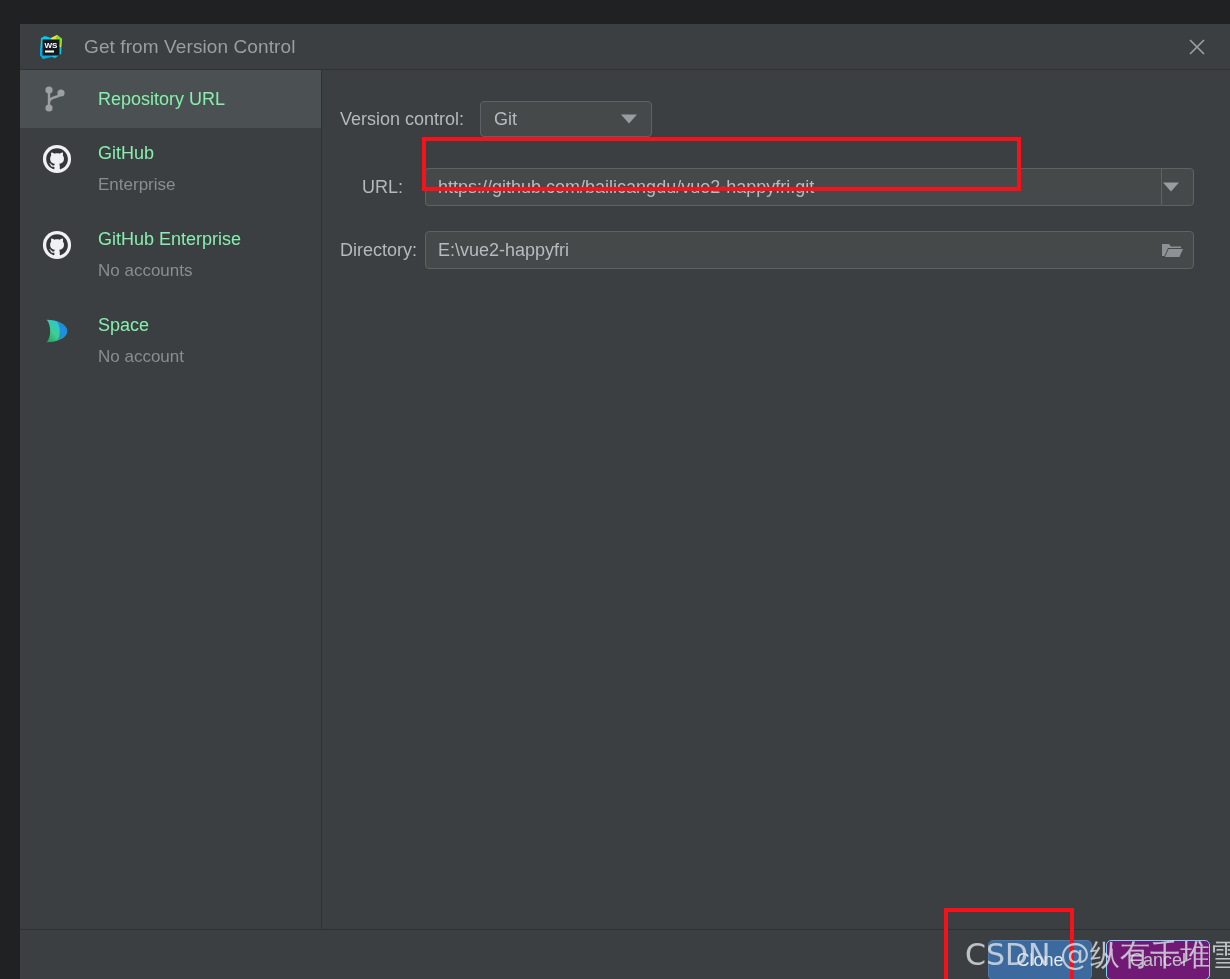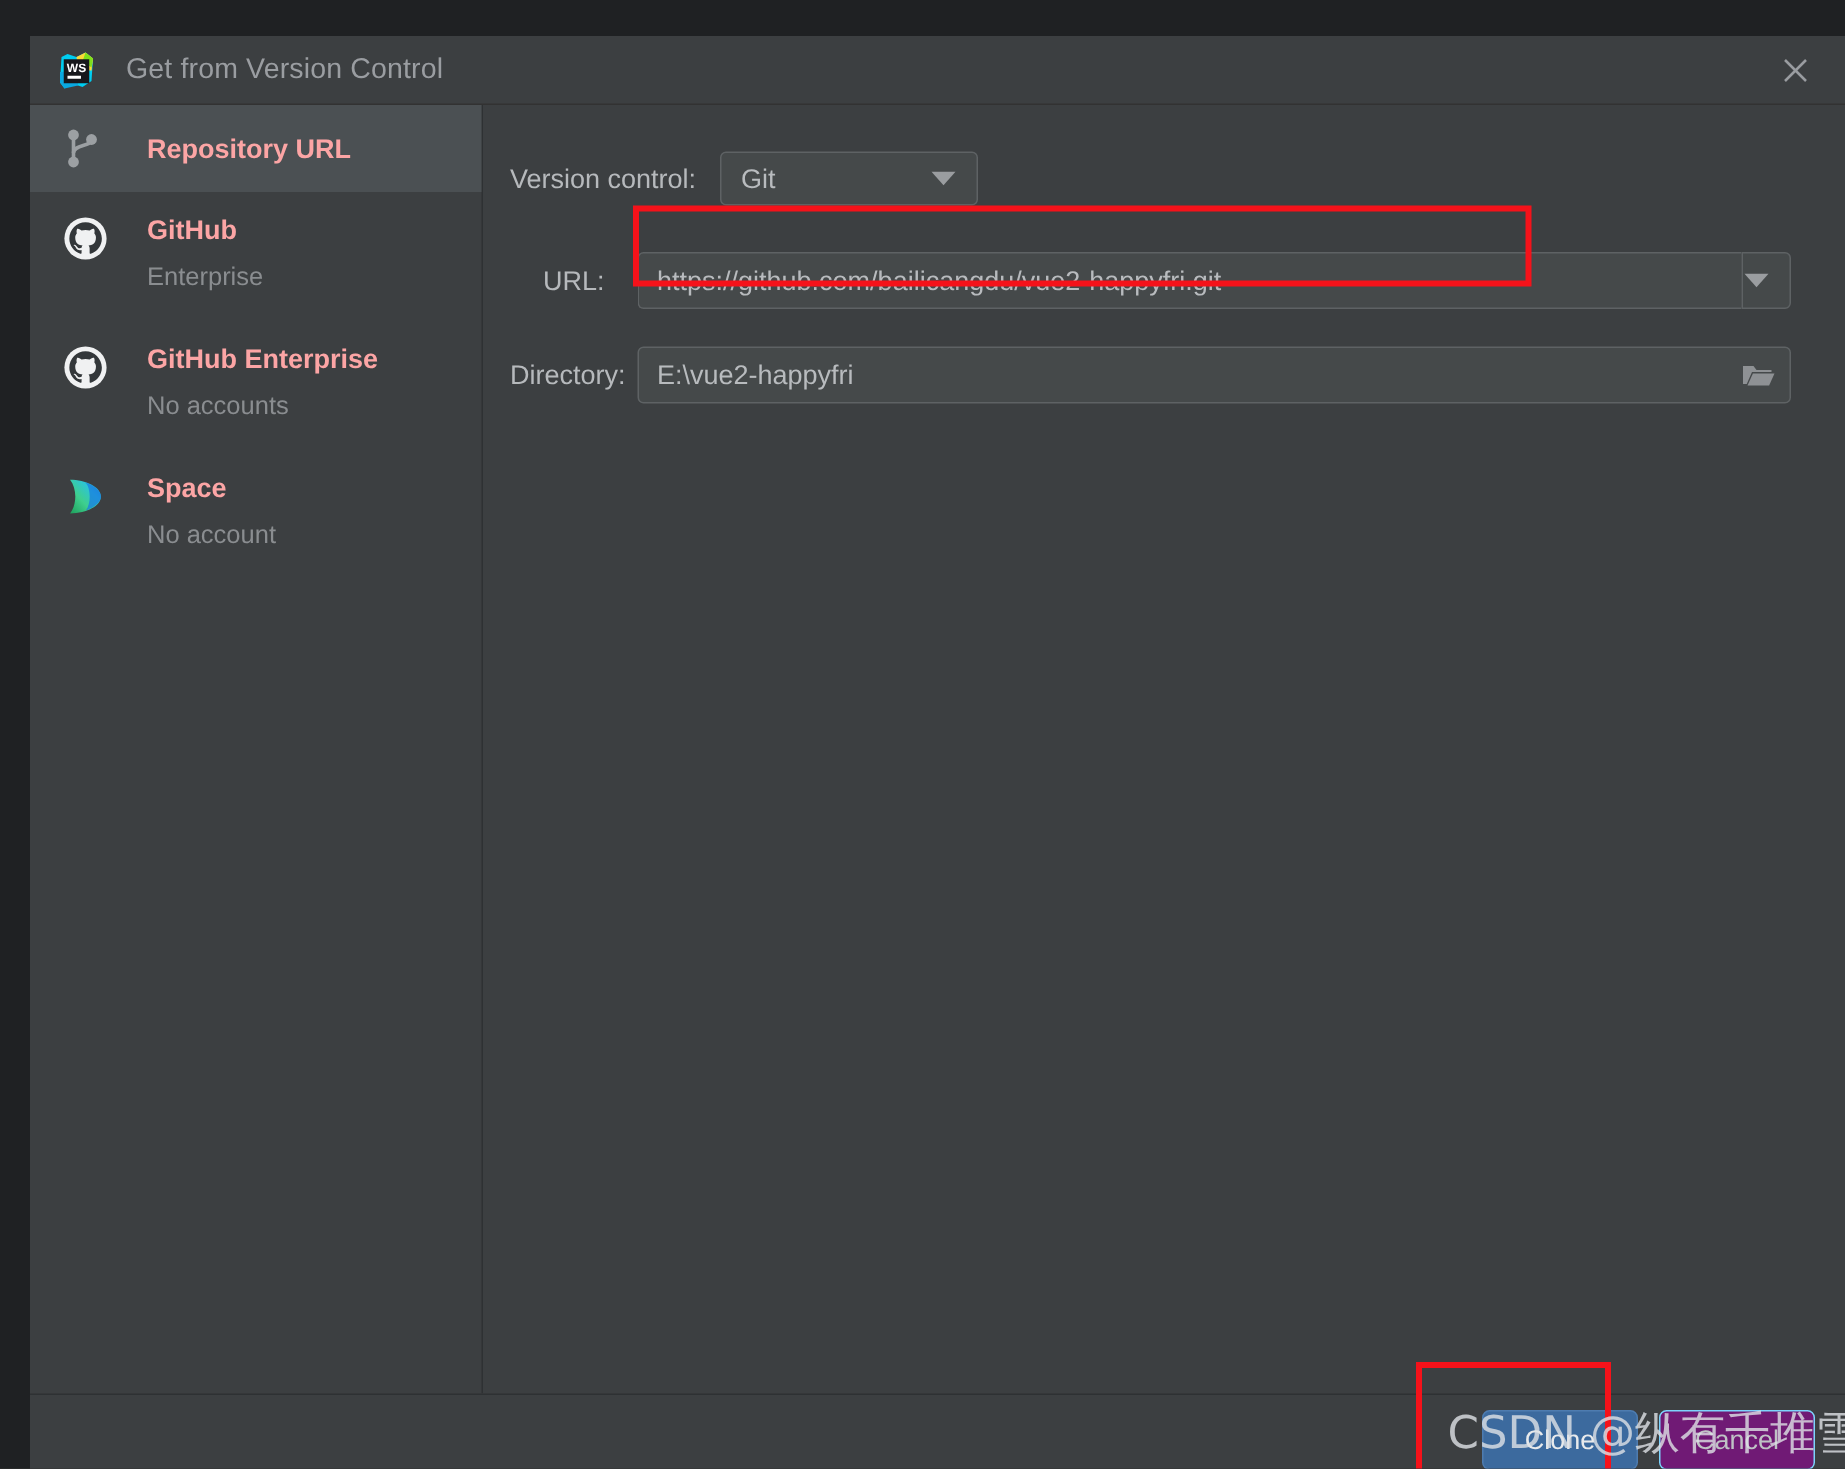--- a/index.html
+++ b/index.html
@@ -106,23 +106,23 @@
     align-items: center;
     justify-content: flex-start;
   }
   .side-texts {
     margin-left: 22px;
     display: flex;
     flex-direction: column;
     justify-content: flex-start;
   }
   .side-title {
-    color: #fca5a5;
-    font-size: 18px;
-    font-weight: bold;
+    color: #86efac;
+    font-size: 18px;
+    font-weight: normal;
     line-height: 22px;
   }
   .side-sub {
     color: #8a8d90;
     font-size: 17px;
     line-height: 22px;
     margin-top: 10px;
   }
 
   .content {

